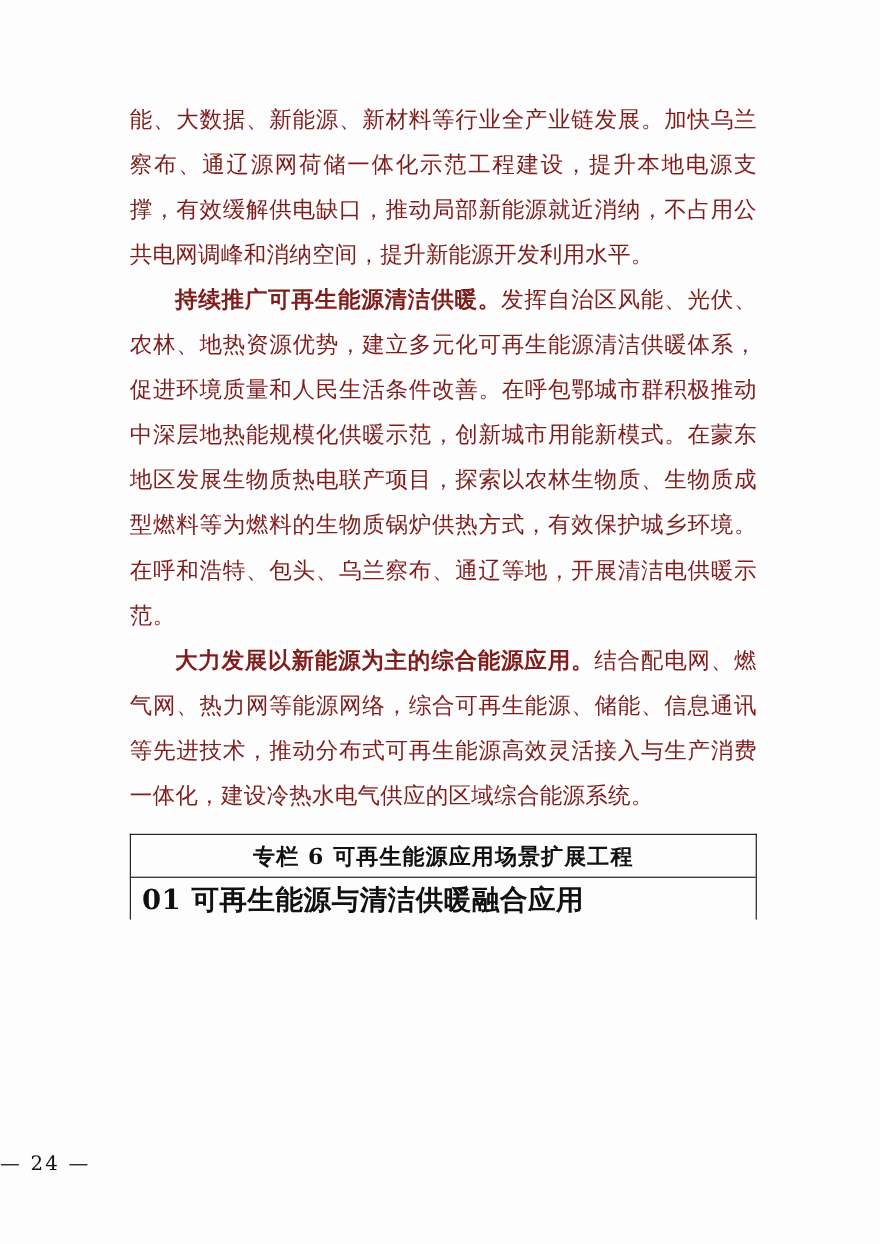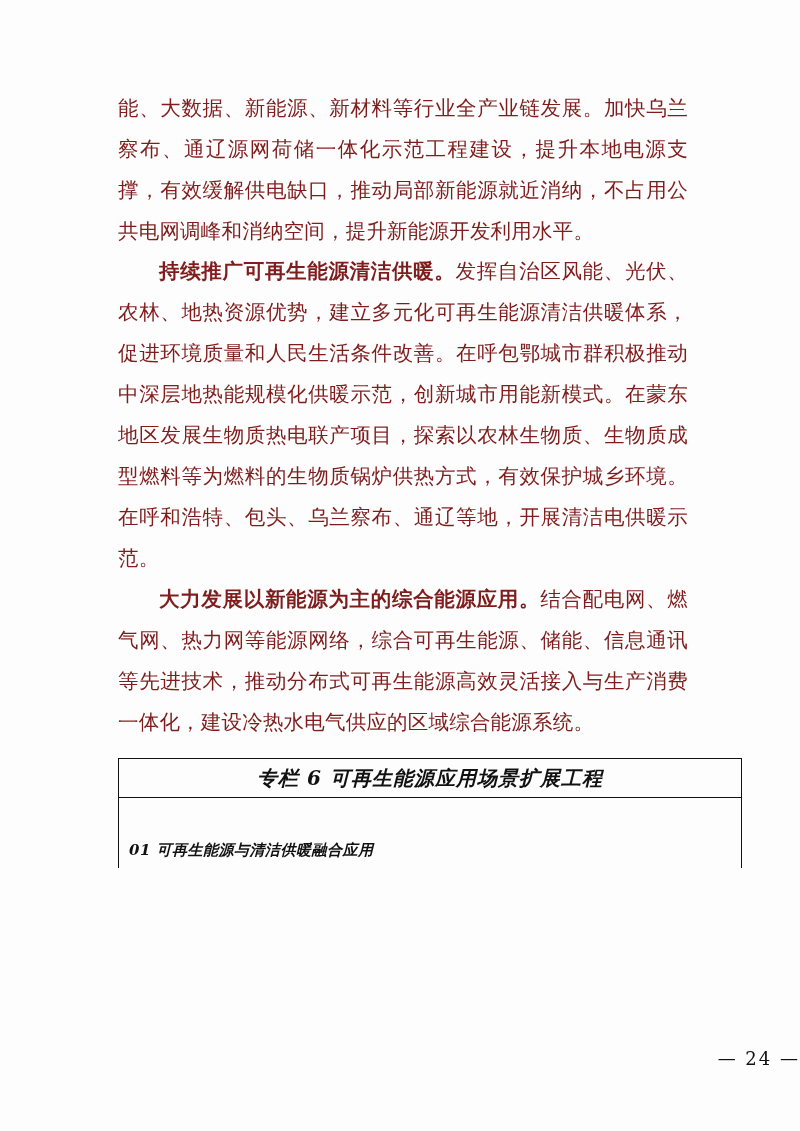--- a/index.html
+++ b/index.html
@@ -33,63 +33,60 @@
     margin: 0 0 0 0;
     font-size: 20.5px;
     line-height: 41px;
     text-align: justify;
     text-justify: inter-ideograph;
     letter-spacing: 0.2px;
     color: #7f1d1d;
   }
   p.para.indent {
     text-indent: 41px;
-    font-family: Liberation Mono, monospace;
   }
   .bold-lead {
     font-weight: bold;
   }
   .box {
     margin-top: 14px;
     border: 1.6px solid #111;
     border-bottom: none;
-    width: 624px;
+    width: 570px;
     box-sizing: border-box;
-    font-style: italic;
   }
   .box-title {
     text-align: center;
     font-weight: bold;
     font-size: 20px;
     line-height: 38px;
     border-bottom: 1.2px solid #111;
     letter-spacing: 1px;
   }
   .box-subtitle {
     font-weight: bold;
-    font-size: 15px;
+    font-size: 25px;
     line-height: 36px;
     padding: 2px 10px 0 10px;
     letter-spacing: 0.5px;
-    margin-top: 32px;
   }
   .box-body {
     font-size: 20px;
     line-height: 40px;
     padding: 0 10px 4px 10px;
     text-align: justify;
     text-justify: inter-ideograph;
     text-indent: 40px;
   }
   .footer {
     position: absolute;
     left: 0;
     top: 1048px;
     width: 800px;
-    text-align: right;
+    text-align: left;
     font-size: 18px;
     letter-spacing: 2px;
     color: #111;
   }
 </style>
 </head>
 <body>
 
 <div class="page">
   <div class="content">

